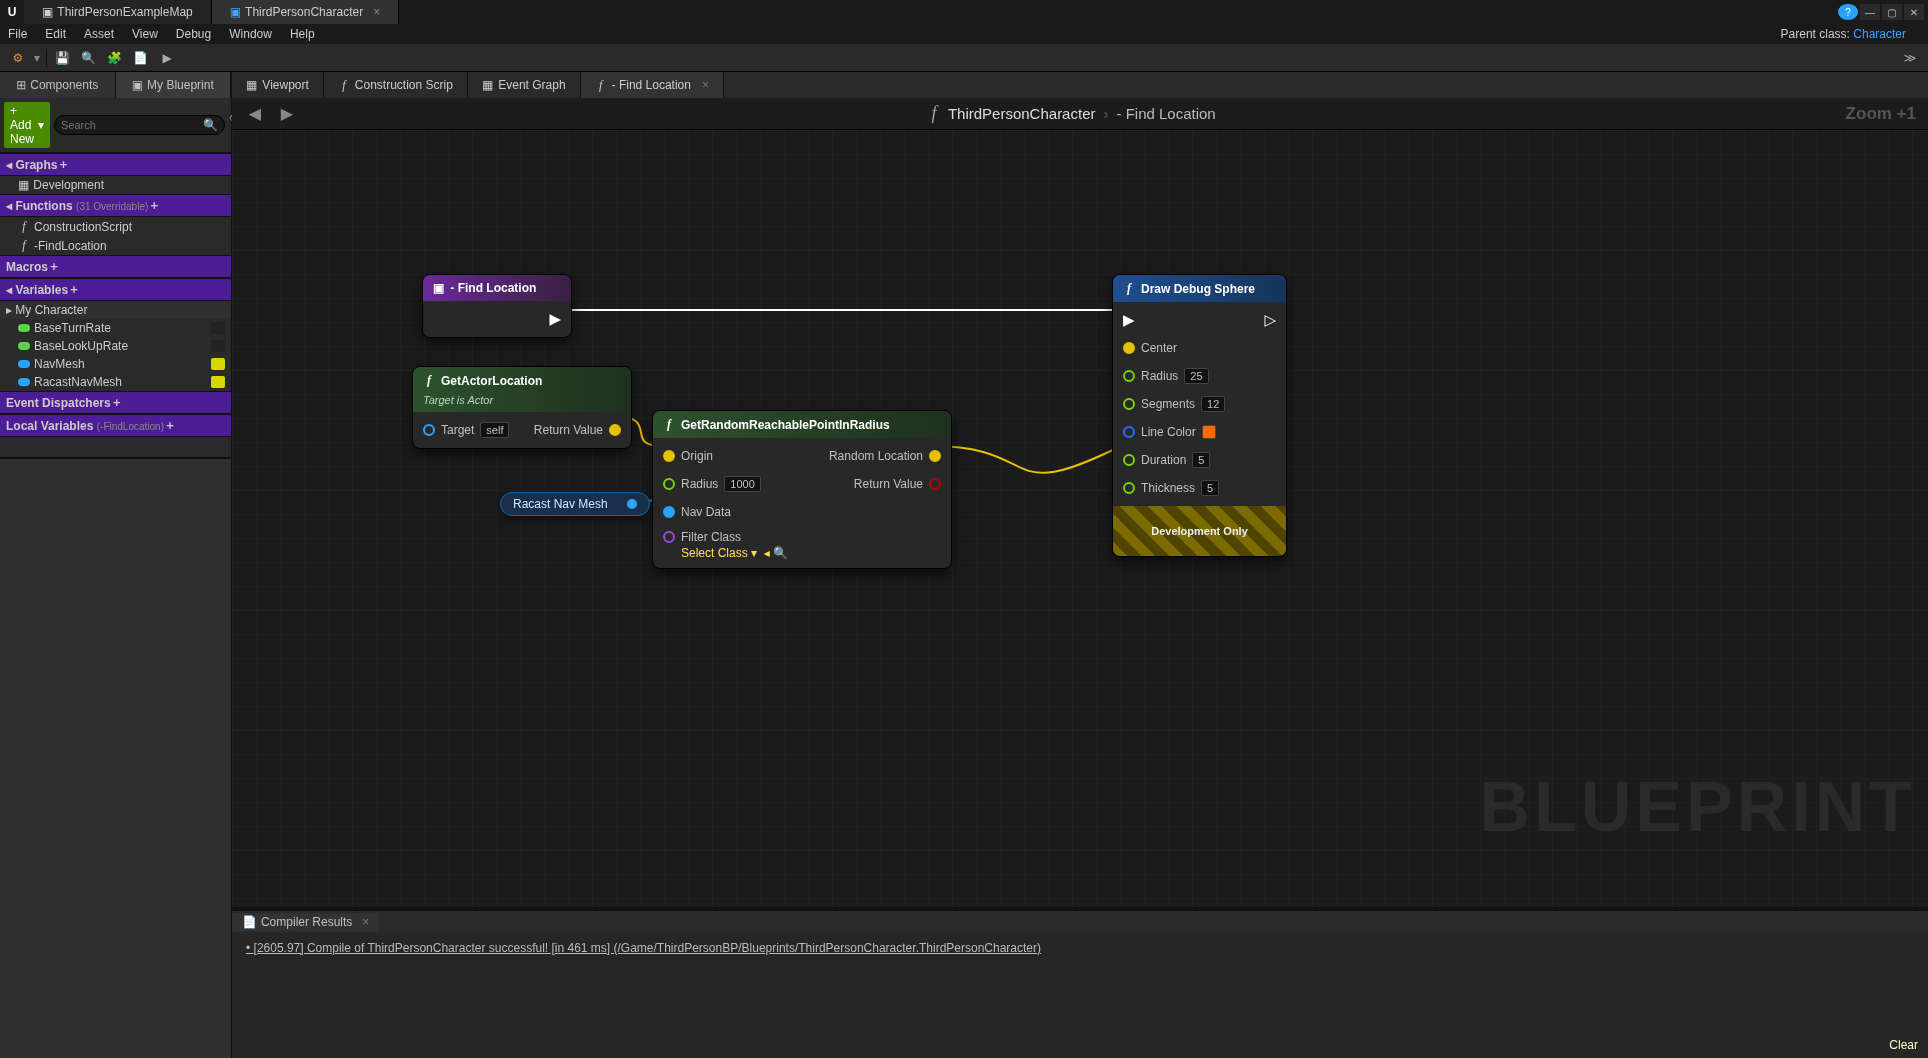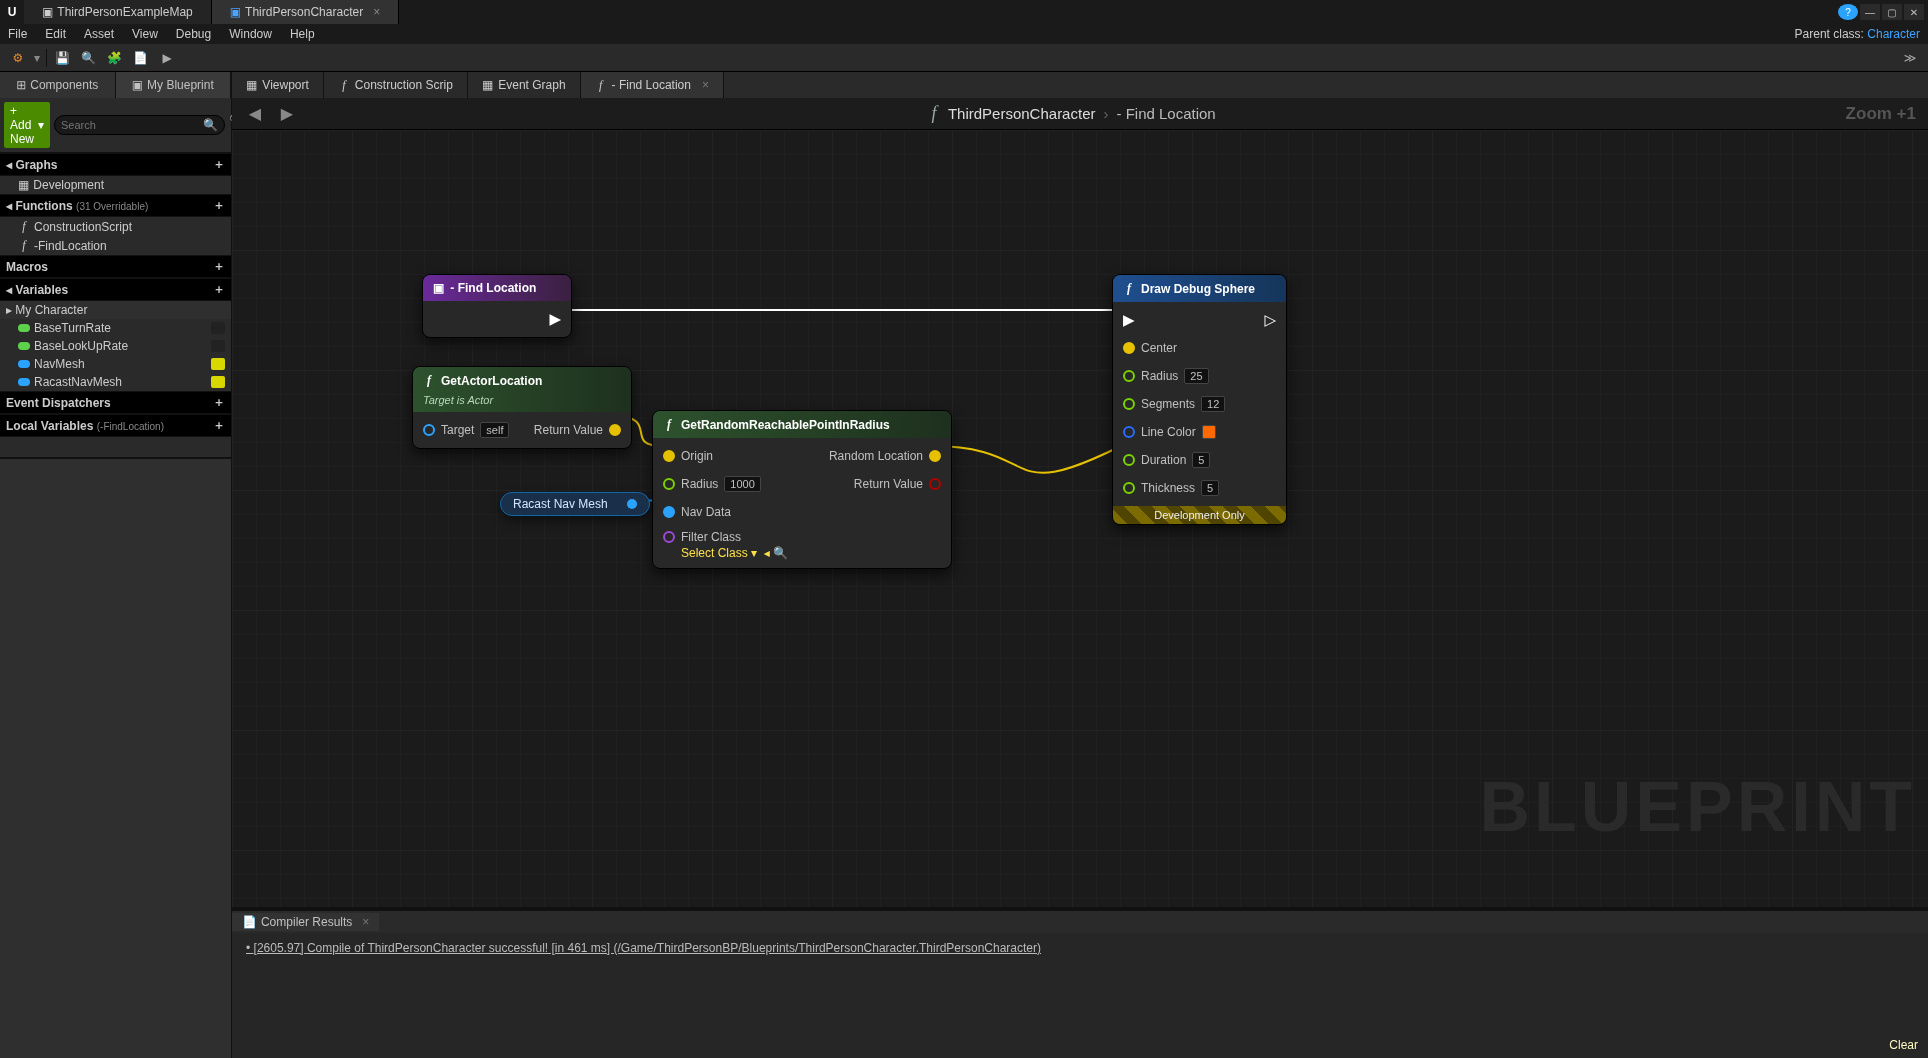--- a/index.html
+++ b/index.html
@@ -11,40 +11,40 @@
 .doc-tabs { display:flex; height:100%; }
 .doc-tab { display:flex; align-items:center; gap:4px; padding:0 18px; background:#242424; border-right:1px solid #000; height:100%; color:#ccc; }
 .doc-tab.active { background:#323232; }
 .doc-tab .x { margin-left:6px; color:#888; }
 .win-controls { margin-left:auto; display:flex; gap:2px; padding-right:4px; }
 .win-btn { width:20px; height:16px; background:#2a2a2a; display:flex; align-items:center; justify-content:center; font-size:10px; }
 
 
 .menu-bar { height:20px; background:#1a1a1a; display:flex; align-items:center; padding-left:8px; gap:18px; }
 .menu-bar span { color:#ccc; cursor:default; }
-.parent-class { margin-left:auto; padding-right:8px; color:#ccc; }
+.parent-class { margin-left:auto; padding-right:22px; color:#ccc; }
 .parent-class a { color:#3ea3ff; }
 
 
 .toolbar { height:28px; background:#2a2a2a; display:flex; align-items:center; padding:0 8px; gap:6px; border-bottom:1px solid #000; }
 .tb-ico { width:20px; height:20px; display:flex; align-items:center; justify-content:center; color:#aaa; }
 
 
 .work { position:absolute; top:72px; bottom:0; left:0; right:0; display:flex; }
 .side { width:232px; background:#2a2a2a; display:flex; flex-direction:column; border-right:1px solid #111; }
 .side-top { display:flex; height:26px; }
 .side-subtab { flex:1; display:flex; align-items:center; gap:4px; justify-content:center; background:#323232; border-right:1px solid #111; }
 .side-subtab.active { background:#3a3a3a; }
 .side-row2 { display:flex; align-items:center; gap:4px; padding:4px; border-bottom:1px solid #111; }
 .addnew { background:#4a8b00; color:#fff; padding:2px 6px; border-radius:2px; display:flex; gap:4px; align-items:center; }
 .searchbox { flex:1; background:#1a1a1a; border:1px solid #000; border-radius:10px; height:20px; display:flex; align-items:center; padding:0 6px; color:#888; }
 .searchbox input { background:transparent; border:0; color:#ccc; flex:1; outline:none; font-size:11px; }
 .eye { width:18px; text-align:center; color:#aaa; }
 
-.cat { background:#000000; padding:2px 6px; display:flex; align-items:center; justify-content:space-between; font-weight:bold; color:#ccc; border-top:1px solid #111; border-bottom:1px solid #111; }
+.cat { background:#4c1d95; padding:2px 6px; display:flex; align-items:center; justify-content:flex-start; font-weight:bold; color:#ccc; border-top:1px solid #111; border-bottom:1px solid #111; }
 .subcat { padding:2px 6px; color:#ccc; background:#2f2f2f; }
 .item { padding:2px 6px 2px 18px; display:flex; align-items:center; gap:4px; color:#ccc; }
 .item .pill { width:12px; height:8px; border-radius:4px; }
 .vis { margin-left:auto; width:14px; height:12px; background:#222; border-radius:2px; }
 .vis.on { background:#d8d800; }
 .fn-note { color:#888; font-weight:normal; font-size:10px; }
 .side-bottom { flex:1; background:#2f2f2f; border-top:2px solid #111; margin-top:20px; }
 
 
 .main { flex:1; display:flex; flex-direction:column; position:relative; }
@@ -79,21 +79,21 @@
 .dotport { width:12px; height:12px; border-radius:50%; border:2px solid; }
 .dotport.fill { background:currentColor; }
 .exec { font-size:15px; }
 .valbox { background:#111; border:1px solid #444; padding:1px 5px; border-radius:2px; font-size:11px; }
 
 
 .obj-node { position:absolute; background:#1a2f4a; border:1px solid #1166aa; border-radius:12px; padding:4px 12px; display:flex; align-items:center; gap:19px; color:#cfe7ff; box-shadow:0 4px 10px rgba(0,0,0,.5); }
 .obj-node .op { width:10px; height:10px; border-radius:50%; background:#2aa3ff; }
 
 
-.dev { background:repeating-linear-gradient(45deg,#7b6b00 0 10px,#4f4500 10px 20px); padding:3px; text-align:center; color:#eee; font-size:11px; }
+.dev { background:repeating-linear-gradient(45deg,#7b6b00 0 10px,#4f4500 10px 20px); padding:19px; text-align:center; color:#eee; font-size:11px;font-weight:bold; }
 
 
 svg.wires { position:absolute; top:0; left:0; width:100%; height:100%; pointer-events:none; }
 
 
 .comp-tab-row { height:22px; background:#2a2a2a; display:flex; align-items:center; }
 .comp-tab { padding:2px 10px; background:#323232; display:flex; gap:4px; align-items:center; }
 .comp-body { background:#262626; padding:8px 14px; height:125px; color:#bbb; position:relative;text-decoration:underline; }
 .clear { position:absolute; right:10px; bottom:6px; color:#fef9c3; }
 

